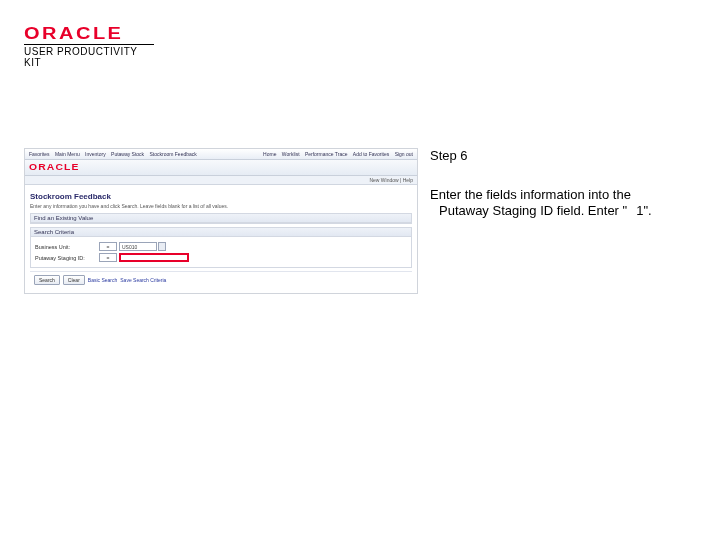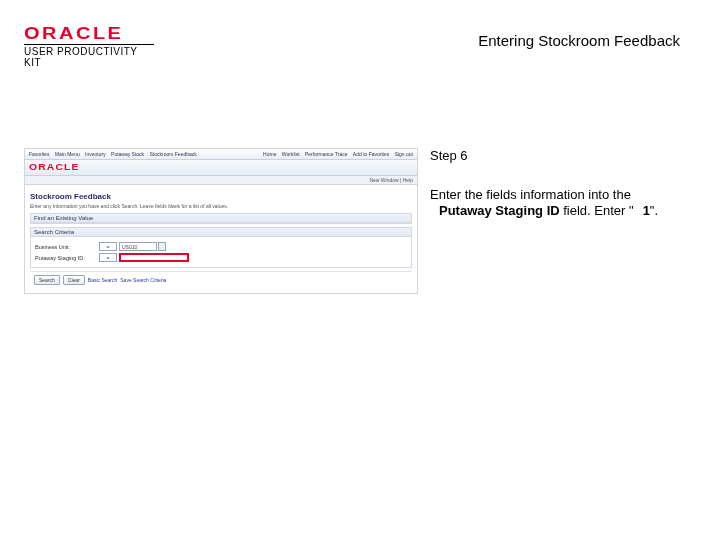--- a/index.html
+++ b/index.html
@@ -61,21 +61,21 @@
     font-size: 13px;
   }
   .instruction {
     position: absolute;
     left: 430px;
     top: 175px;
     width: 245px;
     font-size: 13px;
     line-height: 1.25;
   }
-  .instruction b { font-weight: bold; padding-left: 9px; }
+  .instruction b { font-weight: normal; padding-left: 9px; }
 
   
   .app {
     position: absolute;
     left: 24px;
     top: 136px;
     width: 392px;
     background: #f2f5fa;
     border: 1px solid #d0d4db;
     font-size: 6px;
@@ -203,21 +203,20 @@
 </head>
 <body>
 
 <div class="slide">
 
   <div class="header-logo">
     <div class="oracle-word">ORACLE</div>
     <div class="oracle-rule"></div>
     <div class="upk">USER PRODUCTIVITY KIT</div>
   </div>
-  <div class="title">Entering Stockroom Feedback</div>
 
   <div class="step-label">Step 6</div>
 
   <div class="instruction">
     <span>Enter the fields information into the </span><b>Putaway Staging ID</b><span> field. Enter "</span><b>1</b><span>".</span>
   </div>
 
   <div class="app">
     <div class="app-topbar">
       <div class="crumbs">

